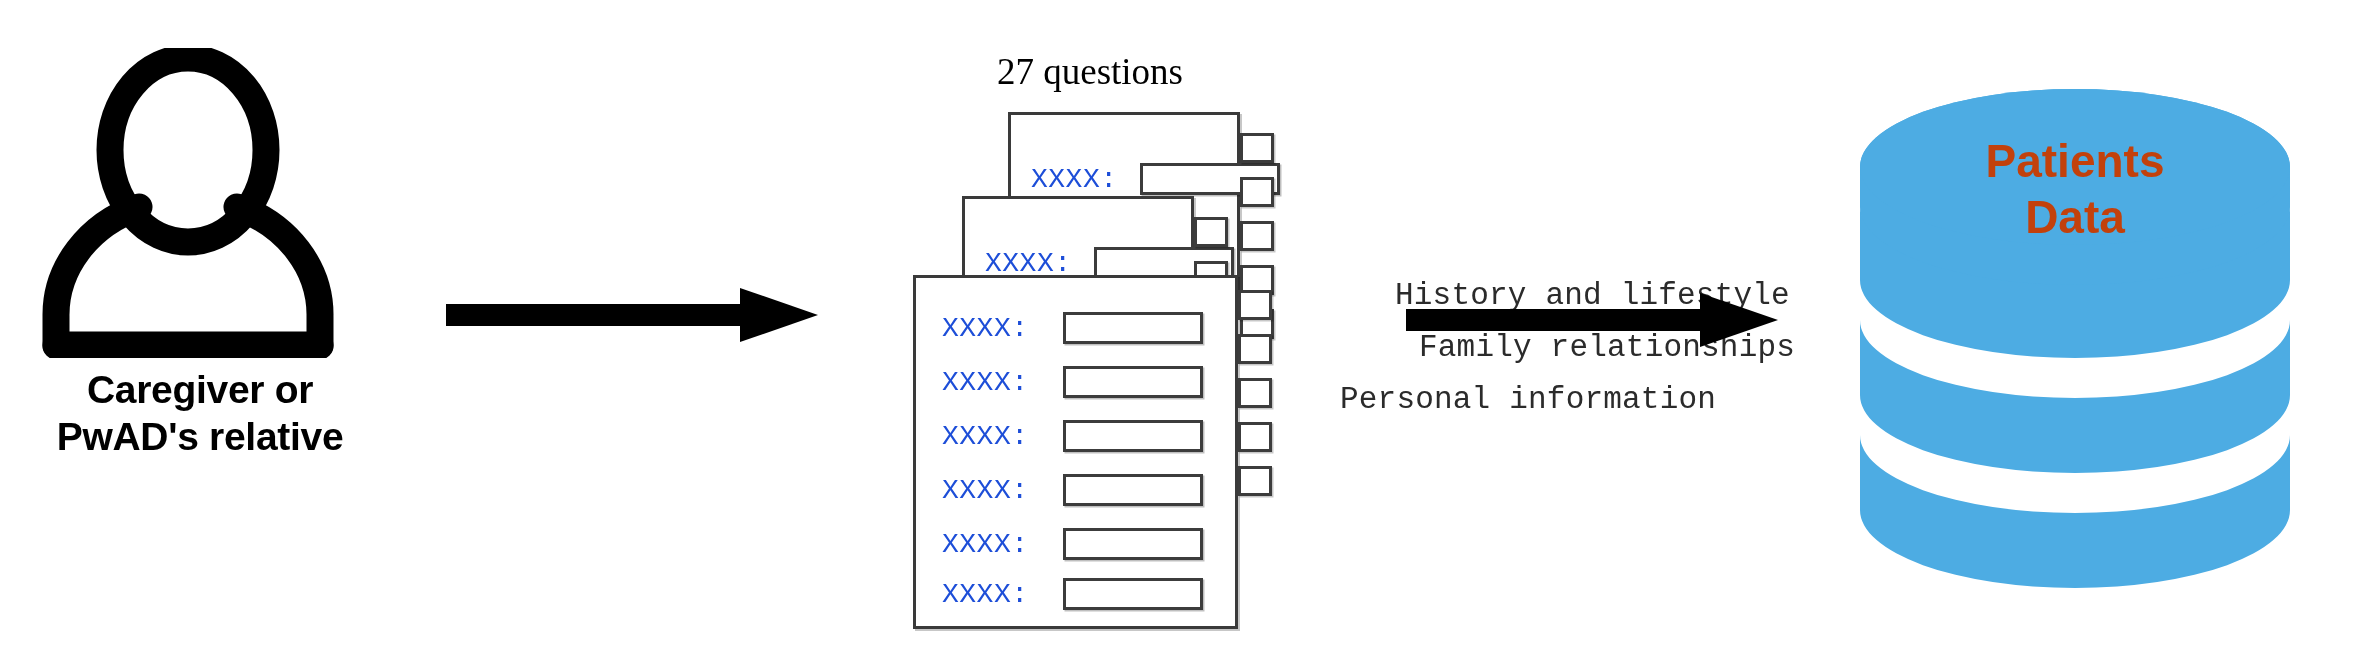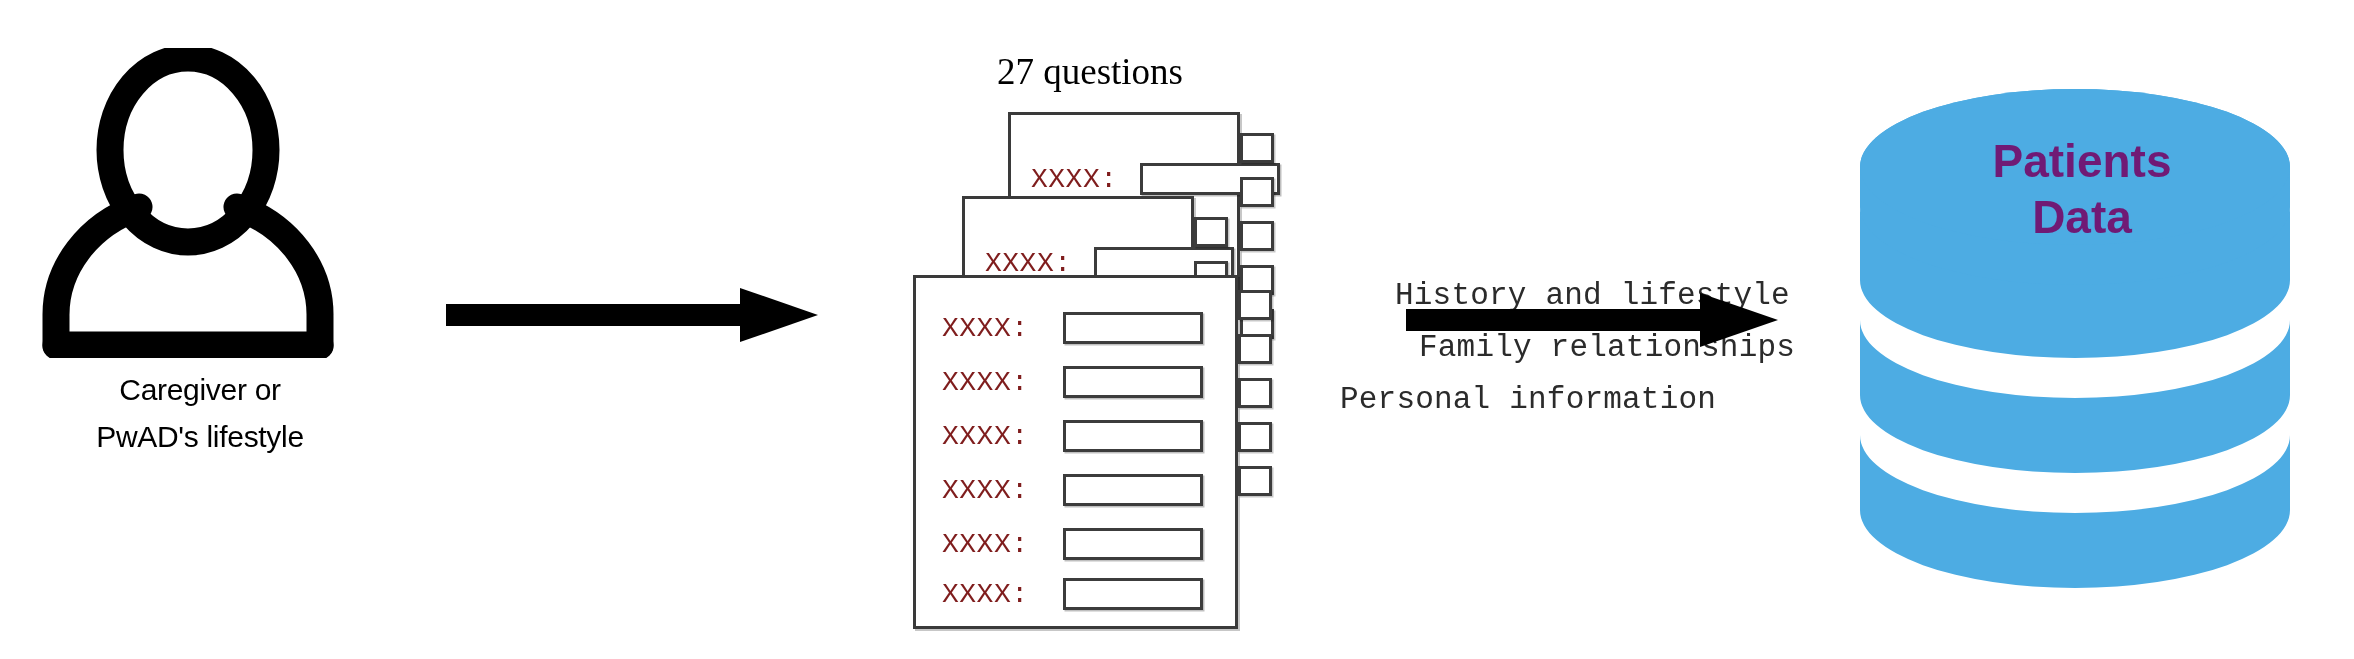--- a/index.html
+++ b/index.html
@@ -31,22 +31,22 @@
     width: 340px;
     height: 310px;
   }
   #caregiver-label {
     position: absolute;
     left: 0px;
     top: 318px;
     width: 400px;
     text-align: center;
     font-family: "Liberation Sans", sans-serif;
-    font-weight: normal;
-    font-size: 30px;
+    font-weight: bold;
+    font-size: 39px;
     line-height: 47px;
     color: #000000;
     letter-spacing: -0.3px;
   }
 
   
   .arrow-svg {
     position: absolute;
   }
   #arrow-one {
@@ -110,21 +110,21 @@
     z-index: 3;
   }
   .sheet-row {
     position: absolute;
     display: flex;
     align-items: center;
   }
   .row-label {
     font-family: "Liberation Mono", "DejaVu Sans Mono", monospace;
     font-size: 28px;
-    color: #7f1d1d;
+    color: #1d4ed8;
     letter-spacing: 0.5px;
     white-space: nowrap;
   }
   .row-input {
     border: 3px solid #3c3c3c;
     background: #ffffff;
     box-sizing: border-box;
     box-shadow: 1.5px 1.5px 0 rgba(0,0,0,0.25);
   }
   
@@ -166,29 +166,29 @@
   #database-block {
     position: absolute;
     left: 1830px;
     top: 55px;
     width: 490px;
     height: 540px;
   }
   #database-svg { position: absolute; left: 0; top: 0; width: 490px; height: 540px; }
   #database-label {
     position: absolute;
-    left: 7px;
+    left: 0px;
     top: 78px;
     width: 490px;
     text-align: center;
     font-family: "Liberation Sans", sans-serif;
     font-weight: bold;
     font-size: 46px;
     line-height: 56px;
-    color: #701a75;
+    color: #c2410c;
     pointer-events: none;
   }
 </style>
 </head>
 <body>
 
 <div id="canvas">
 
   <div id="person-block">
     <svg id="person-icon" viewBox="0 0 340 310">
@@ -196,21 +196,21 @@
       <path d="M 38 298
                L 38 268
                A 132 116 0 0 1 121 159
                M 219 159
                A 132 116 0 0 1 302 268
                L 302 298" fill="none" stroke="#000000" stroke-width="27" stroke-linecap="round" stroke-linejoin="round"></path>
       <line x1="38" y1="297" x2="302" y2="297" stroke="#000000" stroke-width="27" stroke-linecap="round"></line>
     </svg>
     <div id="caregiver-label">
       <div>Caregiver or</div>
-      <div>PwAD's lifestyle</div>
+      <div>PwAD's relative</div>
     </div>
   </div>
 
   <svg id="arrow-one" class="arrow-svg" viewBox="0 0 390 70">
     <rect x="6" y="24" width="312" height="22" fill="#000000"></rect>
     <path d="M 300 8 L 378 35 L 300 62 Z" fill="#000000"></path>
   </svg>
 
   <div id="questionnaire-block">
 

